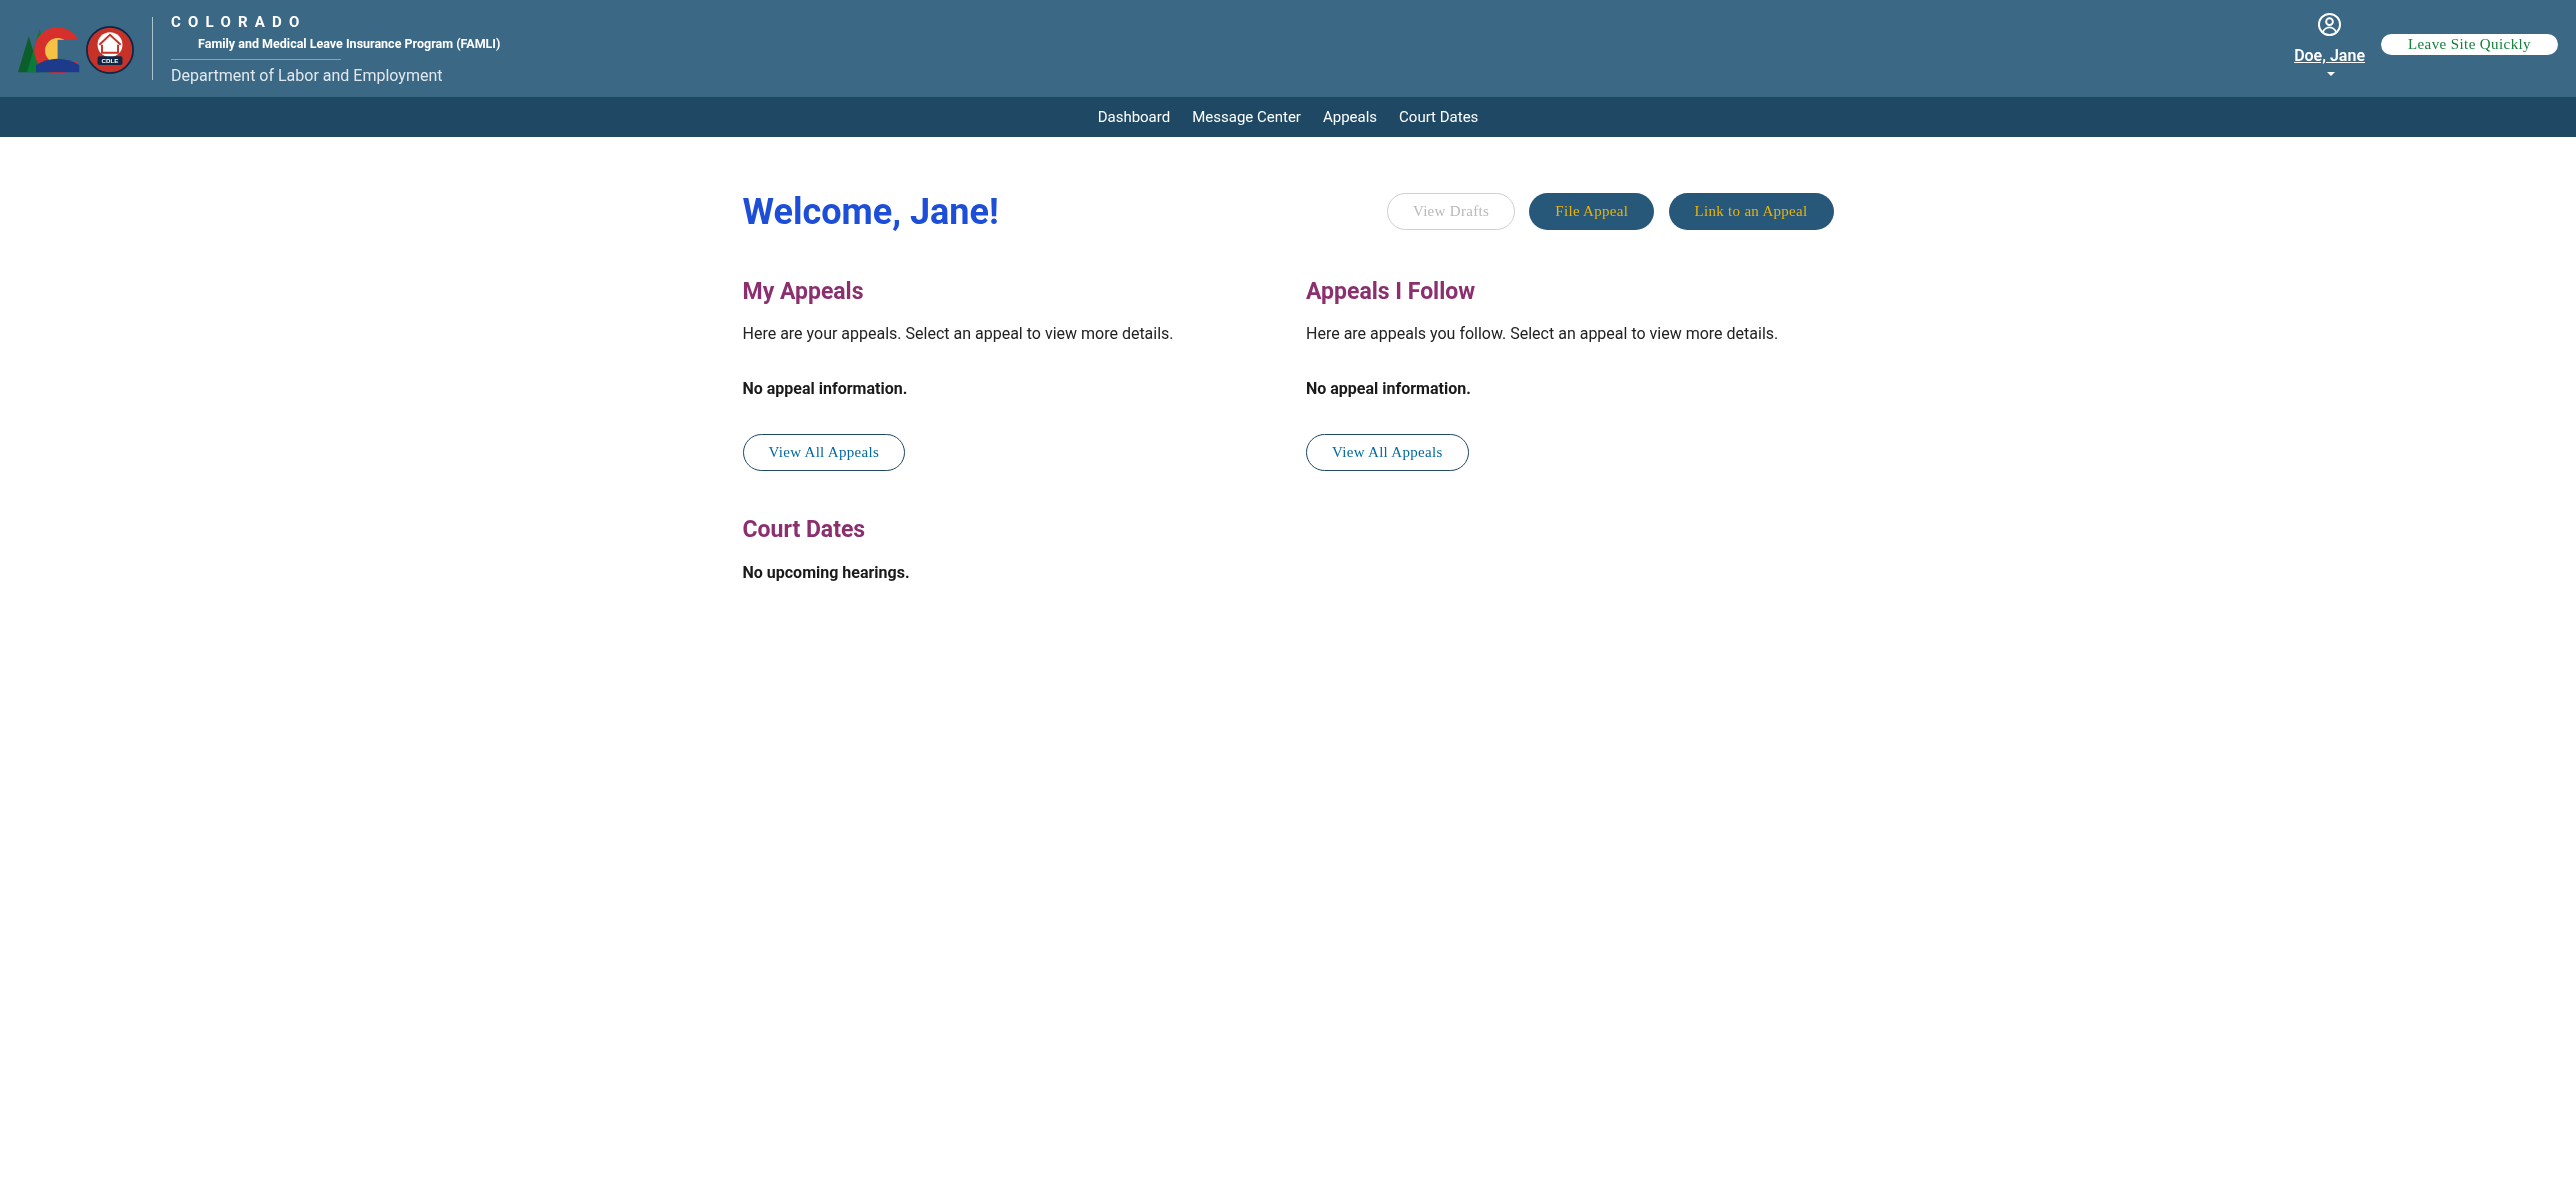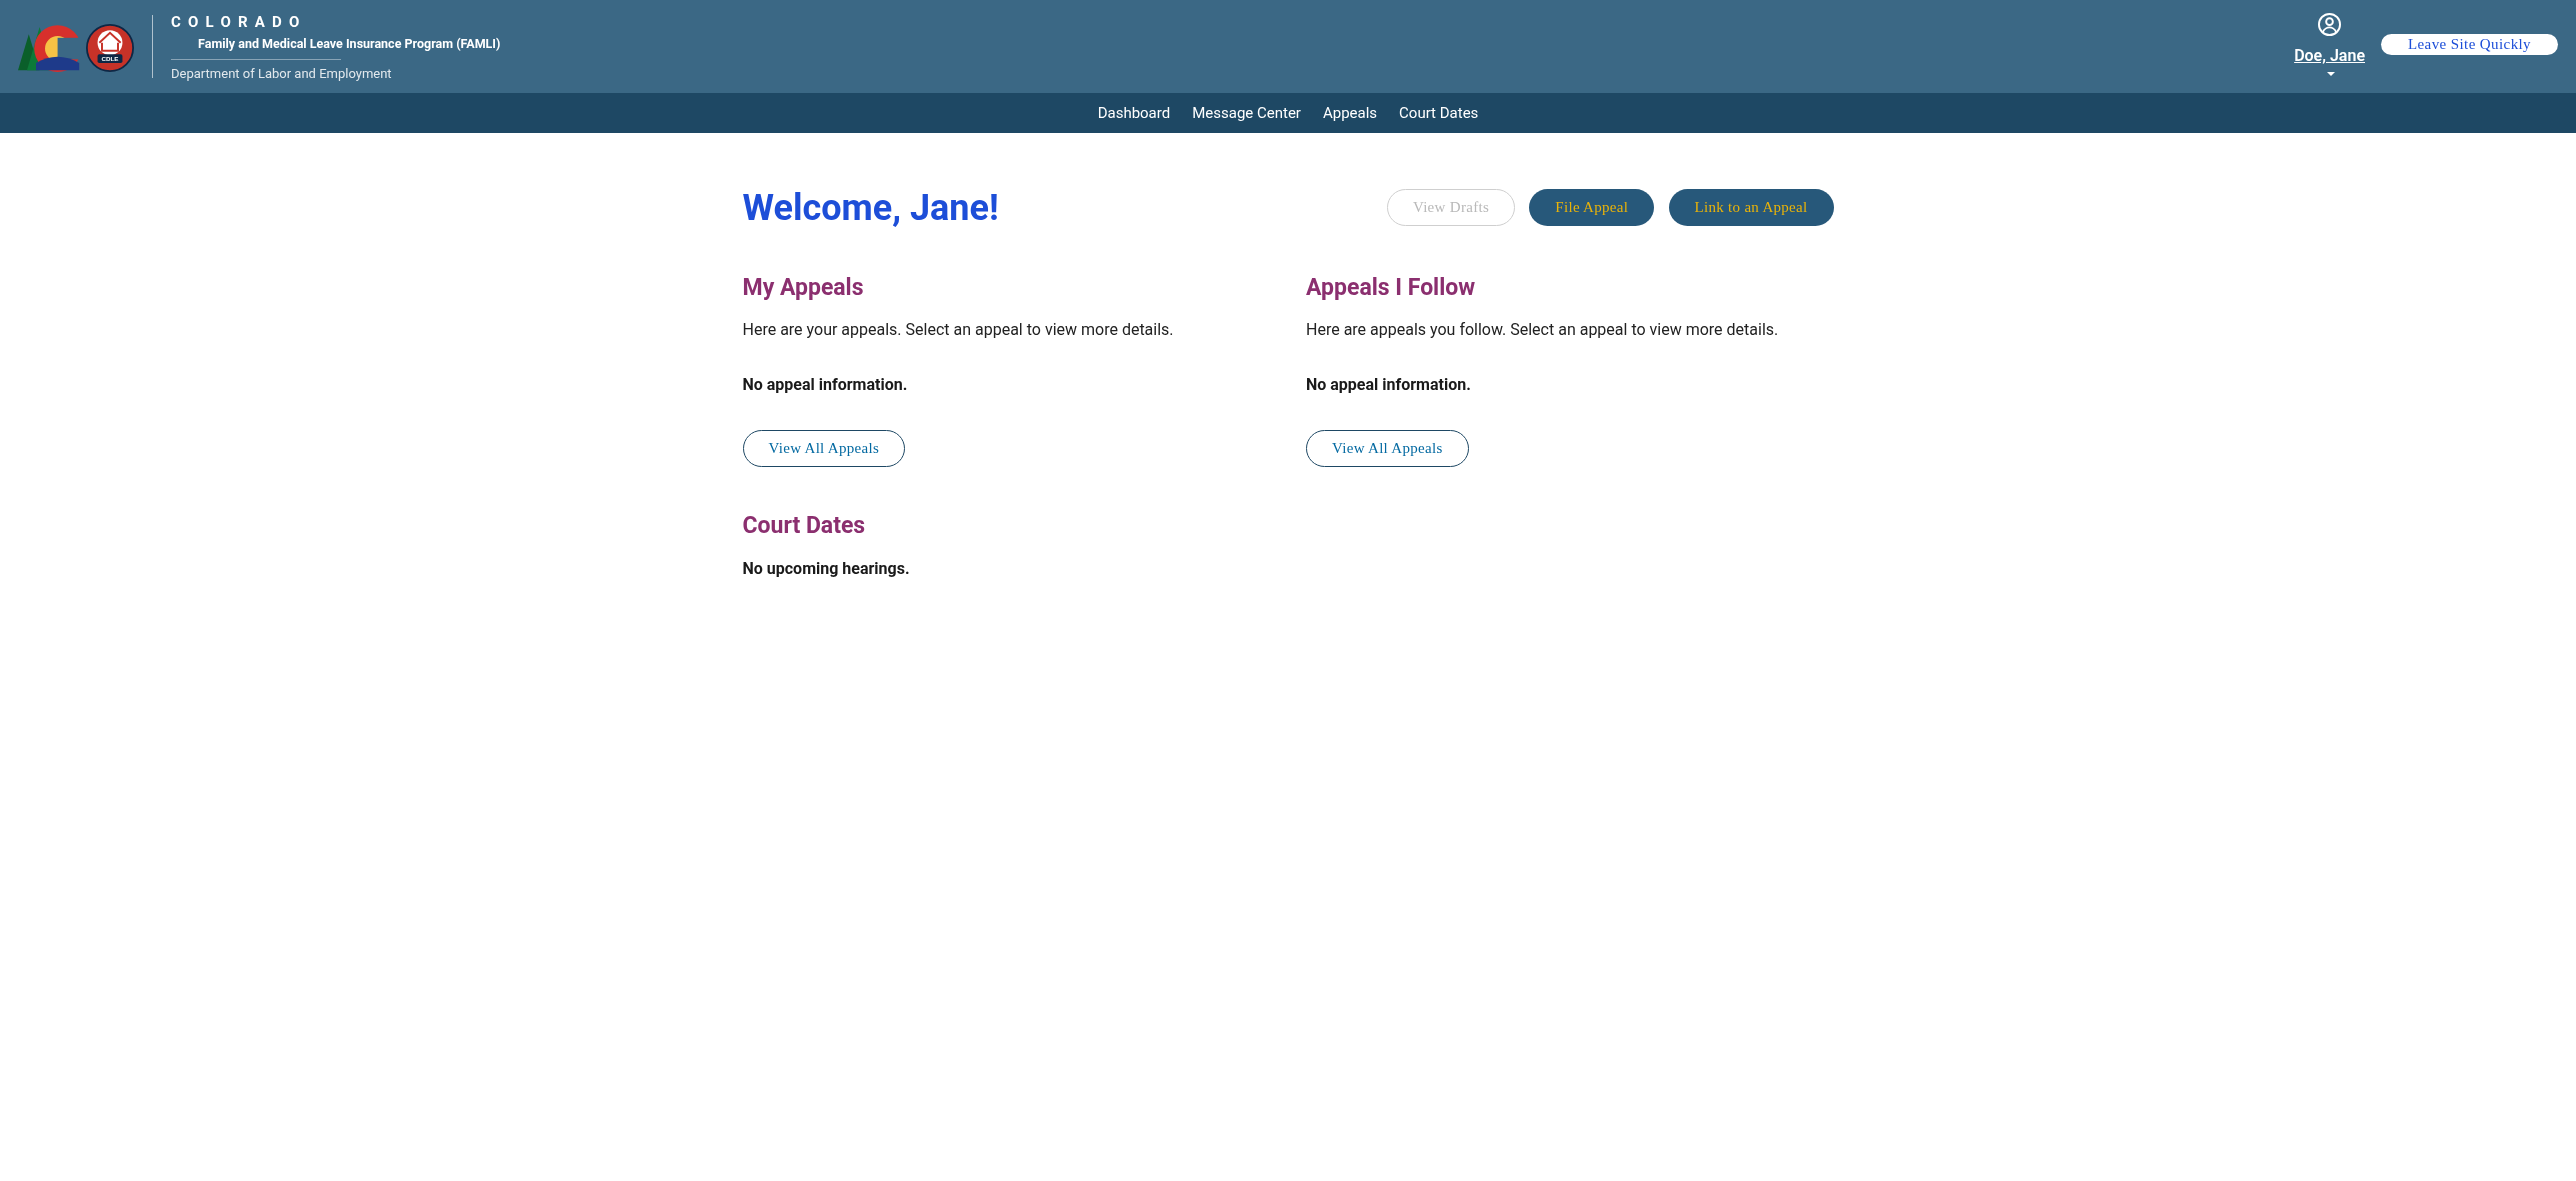--- a/index.html
+++ b/index.html
@@ -45,21 +45,21 @@
     line-height: 1.3;
     padding-left: 27px;
   }
   .brand-text hr {
     border: none;
     border-top: 0.9px solid rgba(255,255,255,0.4);
     margin: 7.2px 0 5.4px 0;
     width: 170px;
   }
   .brand-text .brand-dept {
-    font-size: 13px;
+    font-size: 16px;
     color: rgba(255,255,255,0.85);
   }
   .header-right {
     display: flex;
     align-items: center;
     gap: 16px;
   }
   .user-menu {
     display: flex;
     align-items: center;
@@ -80,21 +80,21 @@
   }
   .user-menu .caret {
     width: 0; height: 0;
     border-left: 4.5px solid transparent;
     border-right: 4.5px solid transparent;
     border-top: 4.5px solid #fff;
     margin-left: 3.6px;
   }
   .leave-btn {
     background: #fff;
-    color: #1d4ed8;
+    color: #15803d;
     border: none;
     border-radius: 894px;
     padding: 2px 27px;
     font-size: 15px;
     font-family: Georgia, 'Times New Roman', serif;
     cursor: pointer;
     letter-spacing: 0.4px;
   }
   .nav-bar {
     background: #1e4864;

